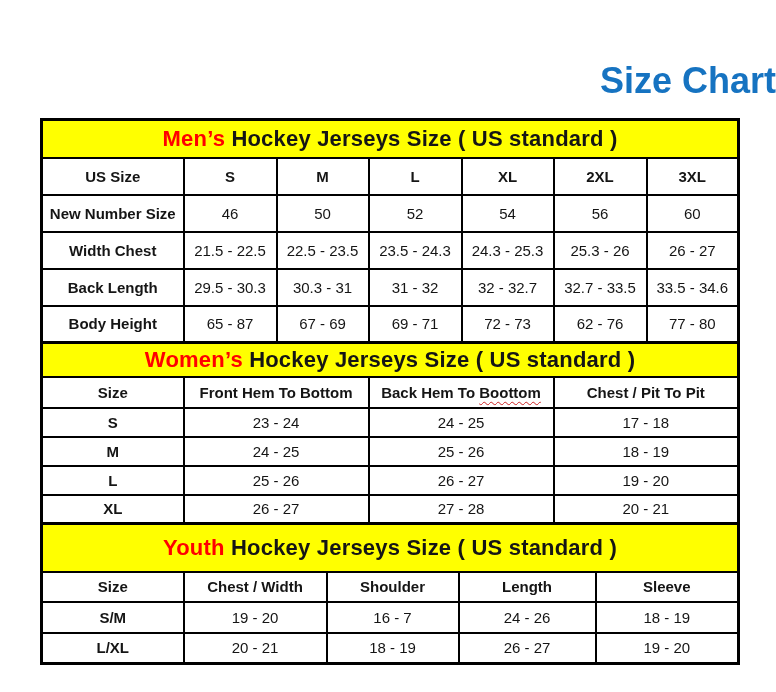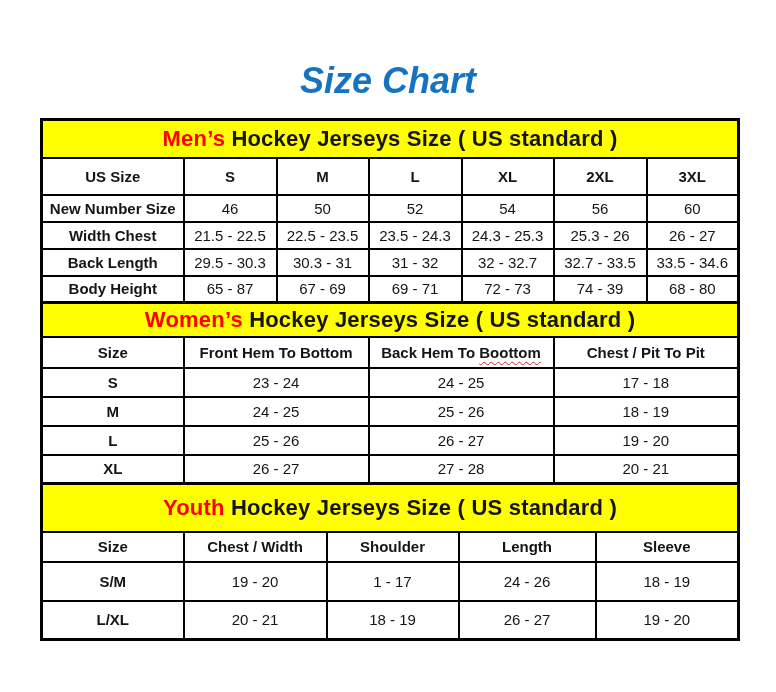--- a/index.html
+++ b/index.html
@@ -8,26 +8,25 @@
     position: relative;
     width: 776px; height: 692px;
     background: #ffffff;
     overflow: hidden;
     font-family: "Liberation Sans", sans-serif;
     color: #151515;
   }
   .title {
     margin: 0;
     padding: 58px 0 15px 0;
-    text-align: center;
+    text-align: right;
     font-size: 36px;
     line-height: 1.25;
     font-weight: bold;
     color: var(--title-color, #1673C1);
-    font-style: italic;
   }
   .tables { width: 697px; margin-left: 40px; }
   table.tbl {
     border-collapse: collapse;
     table-layout: fixed;
     width: 697px;
     border: 3px solid var(--border-color, #000);
   }
   table.tbl + table.tbl { margin-top: -3px; padding-left: 40px; }
   .tbl td {
@@ -44,27 +43,27 @@
     font-weight: bold;
     font-size: 22px;
     letter-spacing: 0.2px;
   }
   .band .hl { color: var(--highlight-color, #FF0000); }
   td.th { font-weight: bold; }
   td.label { font-weight: bold; }
   td.value { font-weight: normal; margin-left: 40px; }
   tr.men-band   { height: 38px; }
   tr.men-head   { height: 37px; }
-  tr.men-row    { height: 27px; }
+  tr.men-row    { height: 37px; }
   tr.women-band { height: 34px; }
   tr.women-head { height: 31px; }
   tr.women-row  { height: 29px; }
   tr.youth-band { height: 48px; }
   tr.youth-head { height: 30px; }
-  tr.youth-row  { height: 39px; }
+  tr.youth-row  { height: 31px; }
   .squiggle {
     text-decoration-line: underline;
     text-decoration-style: wavy;
     text-decoration-color: #cc2222;
     text-decoration-thickness: 1px;
     text-underline-offset: 3px;
   }
 </style>
 </head>
 <body>
@@ -124,22 +123,22 @@
         <td class="value">32 - 32.7</td>
         <td class="value">32.7 - 33.5</td>
         <td class="value">33.5 - 34.6</td>
       </tr>
       <tr class="men-row">
         <td class="label">Body Height</td>
         <td class="value">65 - 87</td>
         <td class="value">67 - 69</td>
         <td class="value">69 - 71</td>
         <td class="value">72 - 73</td>
-        <td class="value">74 - 39</td>
-        <td class="value">68 - 80</td>
+        <td class="value">62 - 76</td>
+        <td class="value">77 - 80</td>
       </tr>
     </tbody>
       </table>
 
     <table class="tbl">
       <colgroup>
         <col style="width:142px">
           <col style="width:185px">
           <col style="width:185px">
           <col style="width:185px">
@@ -196,21 +195,21 @@
       <tr class="youth-head">
         <td class="th">Size</td>
         <td class="th">Chest / Width</td>
         <td class="th">Shoulder</td>
         <td class="th">Length</td>
         <td class="th">Sleeve</td>
       </tr>
       <tr class="youth-row">
         <td class="label">S/M</td>
         <td class="value">19 - 20</td>
-        <td class="value">1 - 17</td>
+        <td class="value">16 - 7</td>
         <td class="value">24 - 26</td>
         <td class="value">18 - 19</td>
       </tr>
       <tr class="youth-row">
         <td class="label">L/XL</td>
         <td class="value">20 - 21</td>
         <td class="value">18 - 19</td>
         <td class="value">26 - 27</td>
         <td class="value">19 - 20</td>
       </tr>

